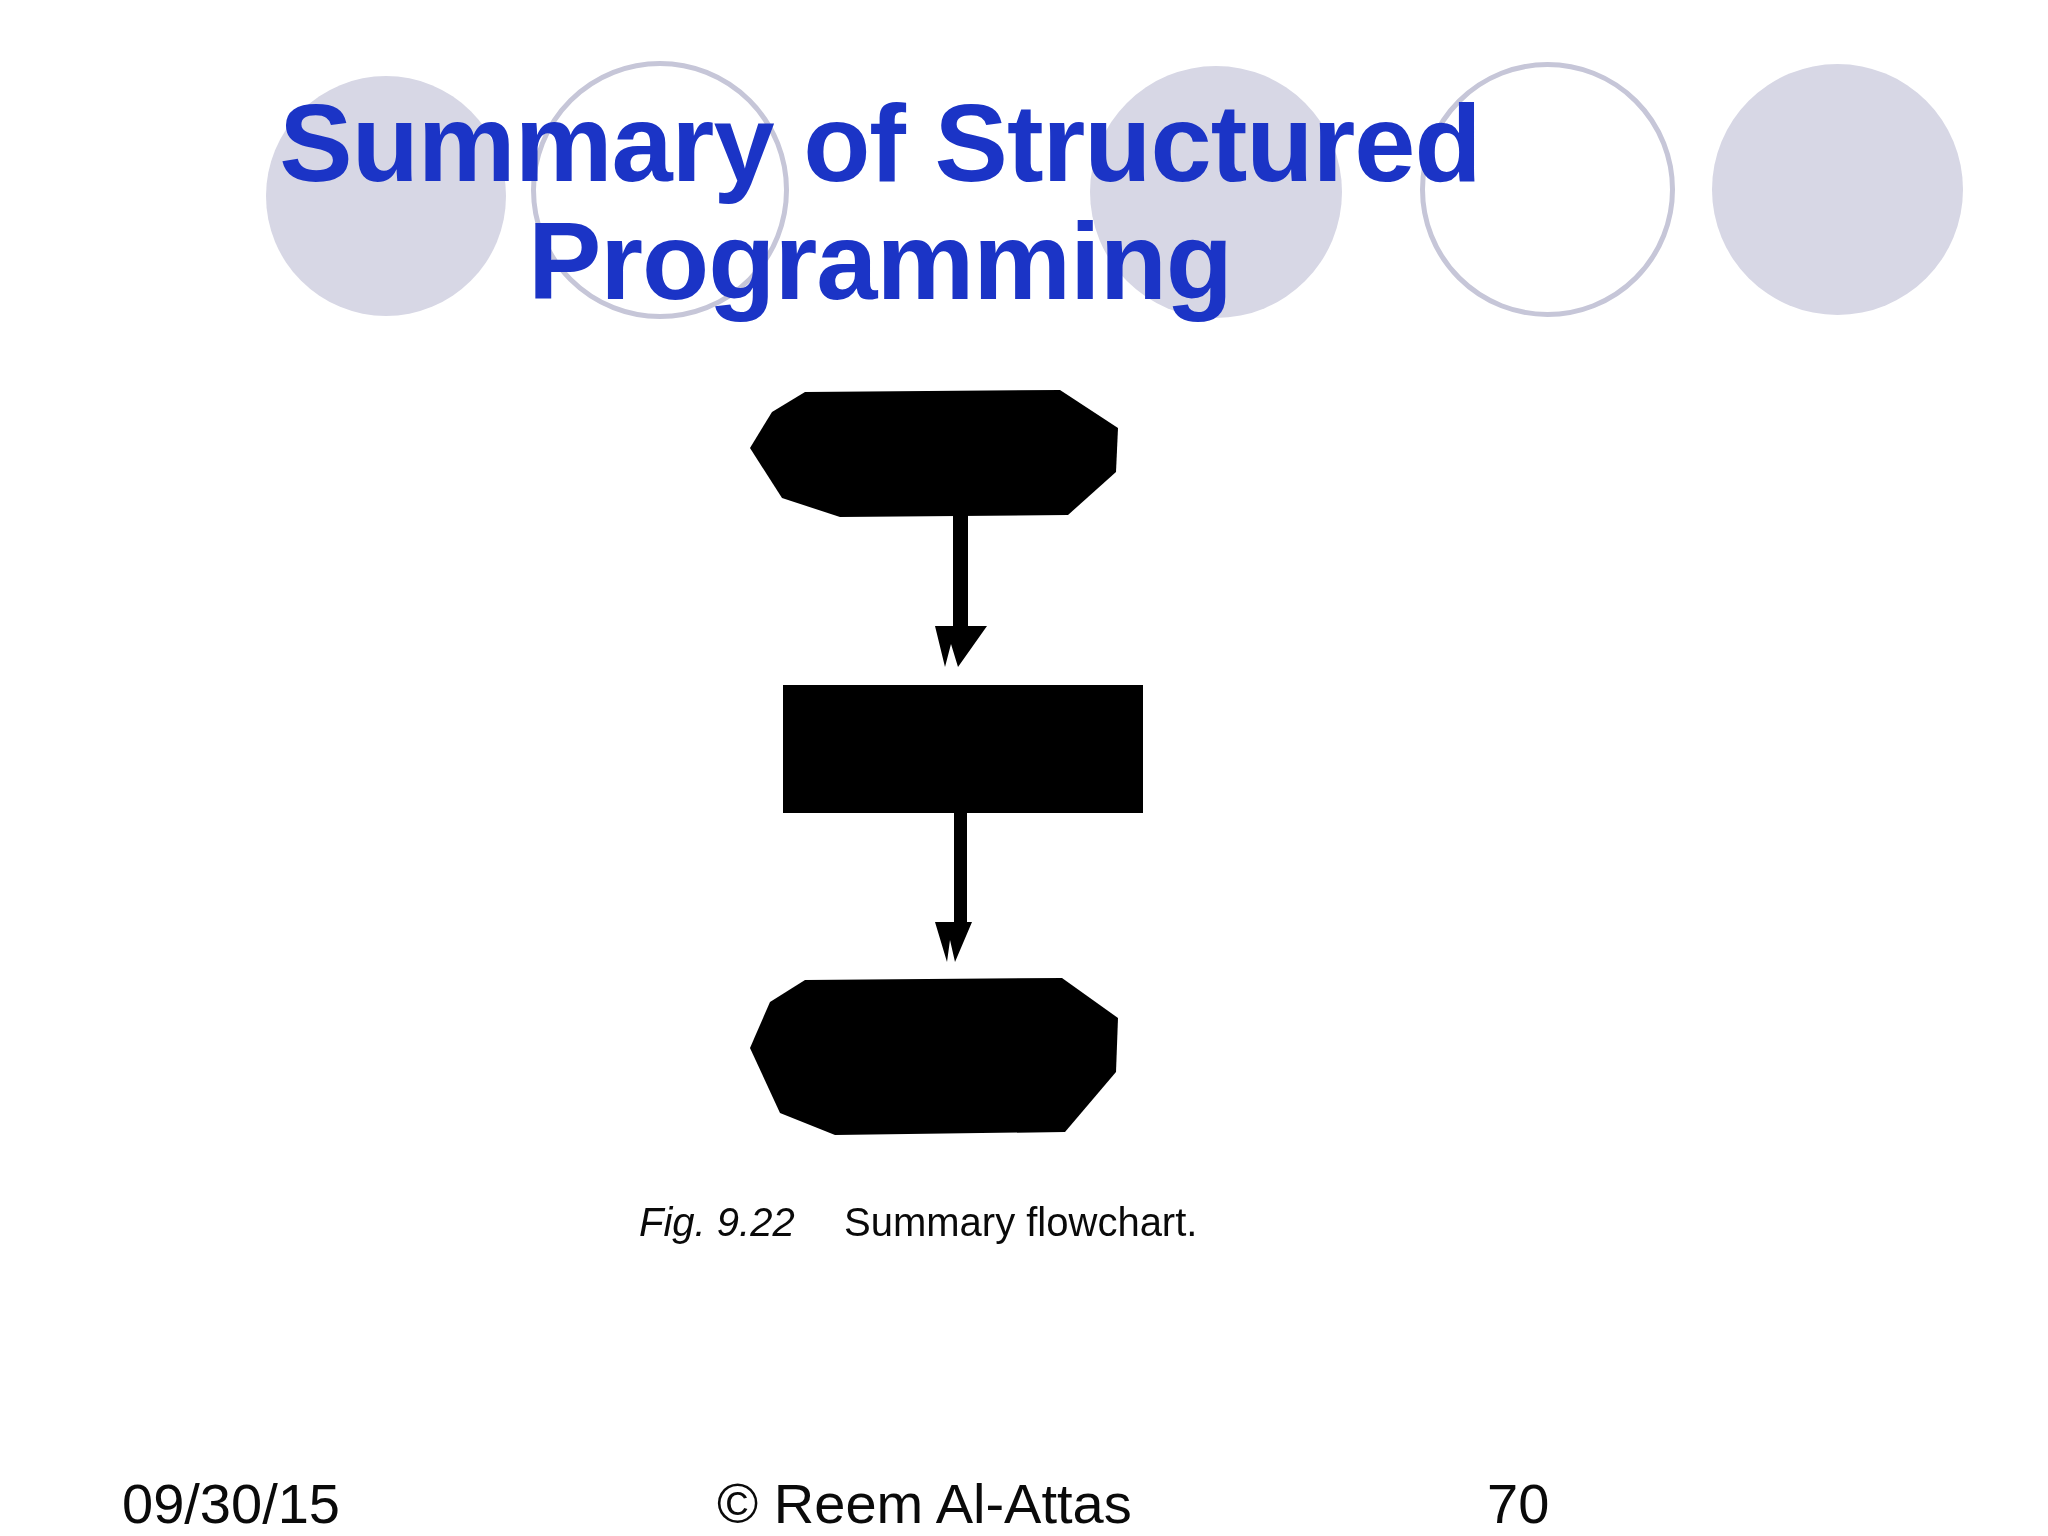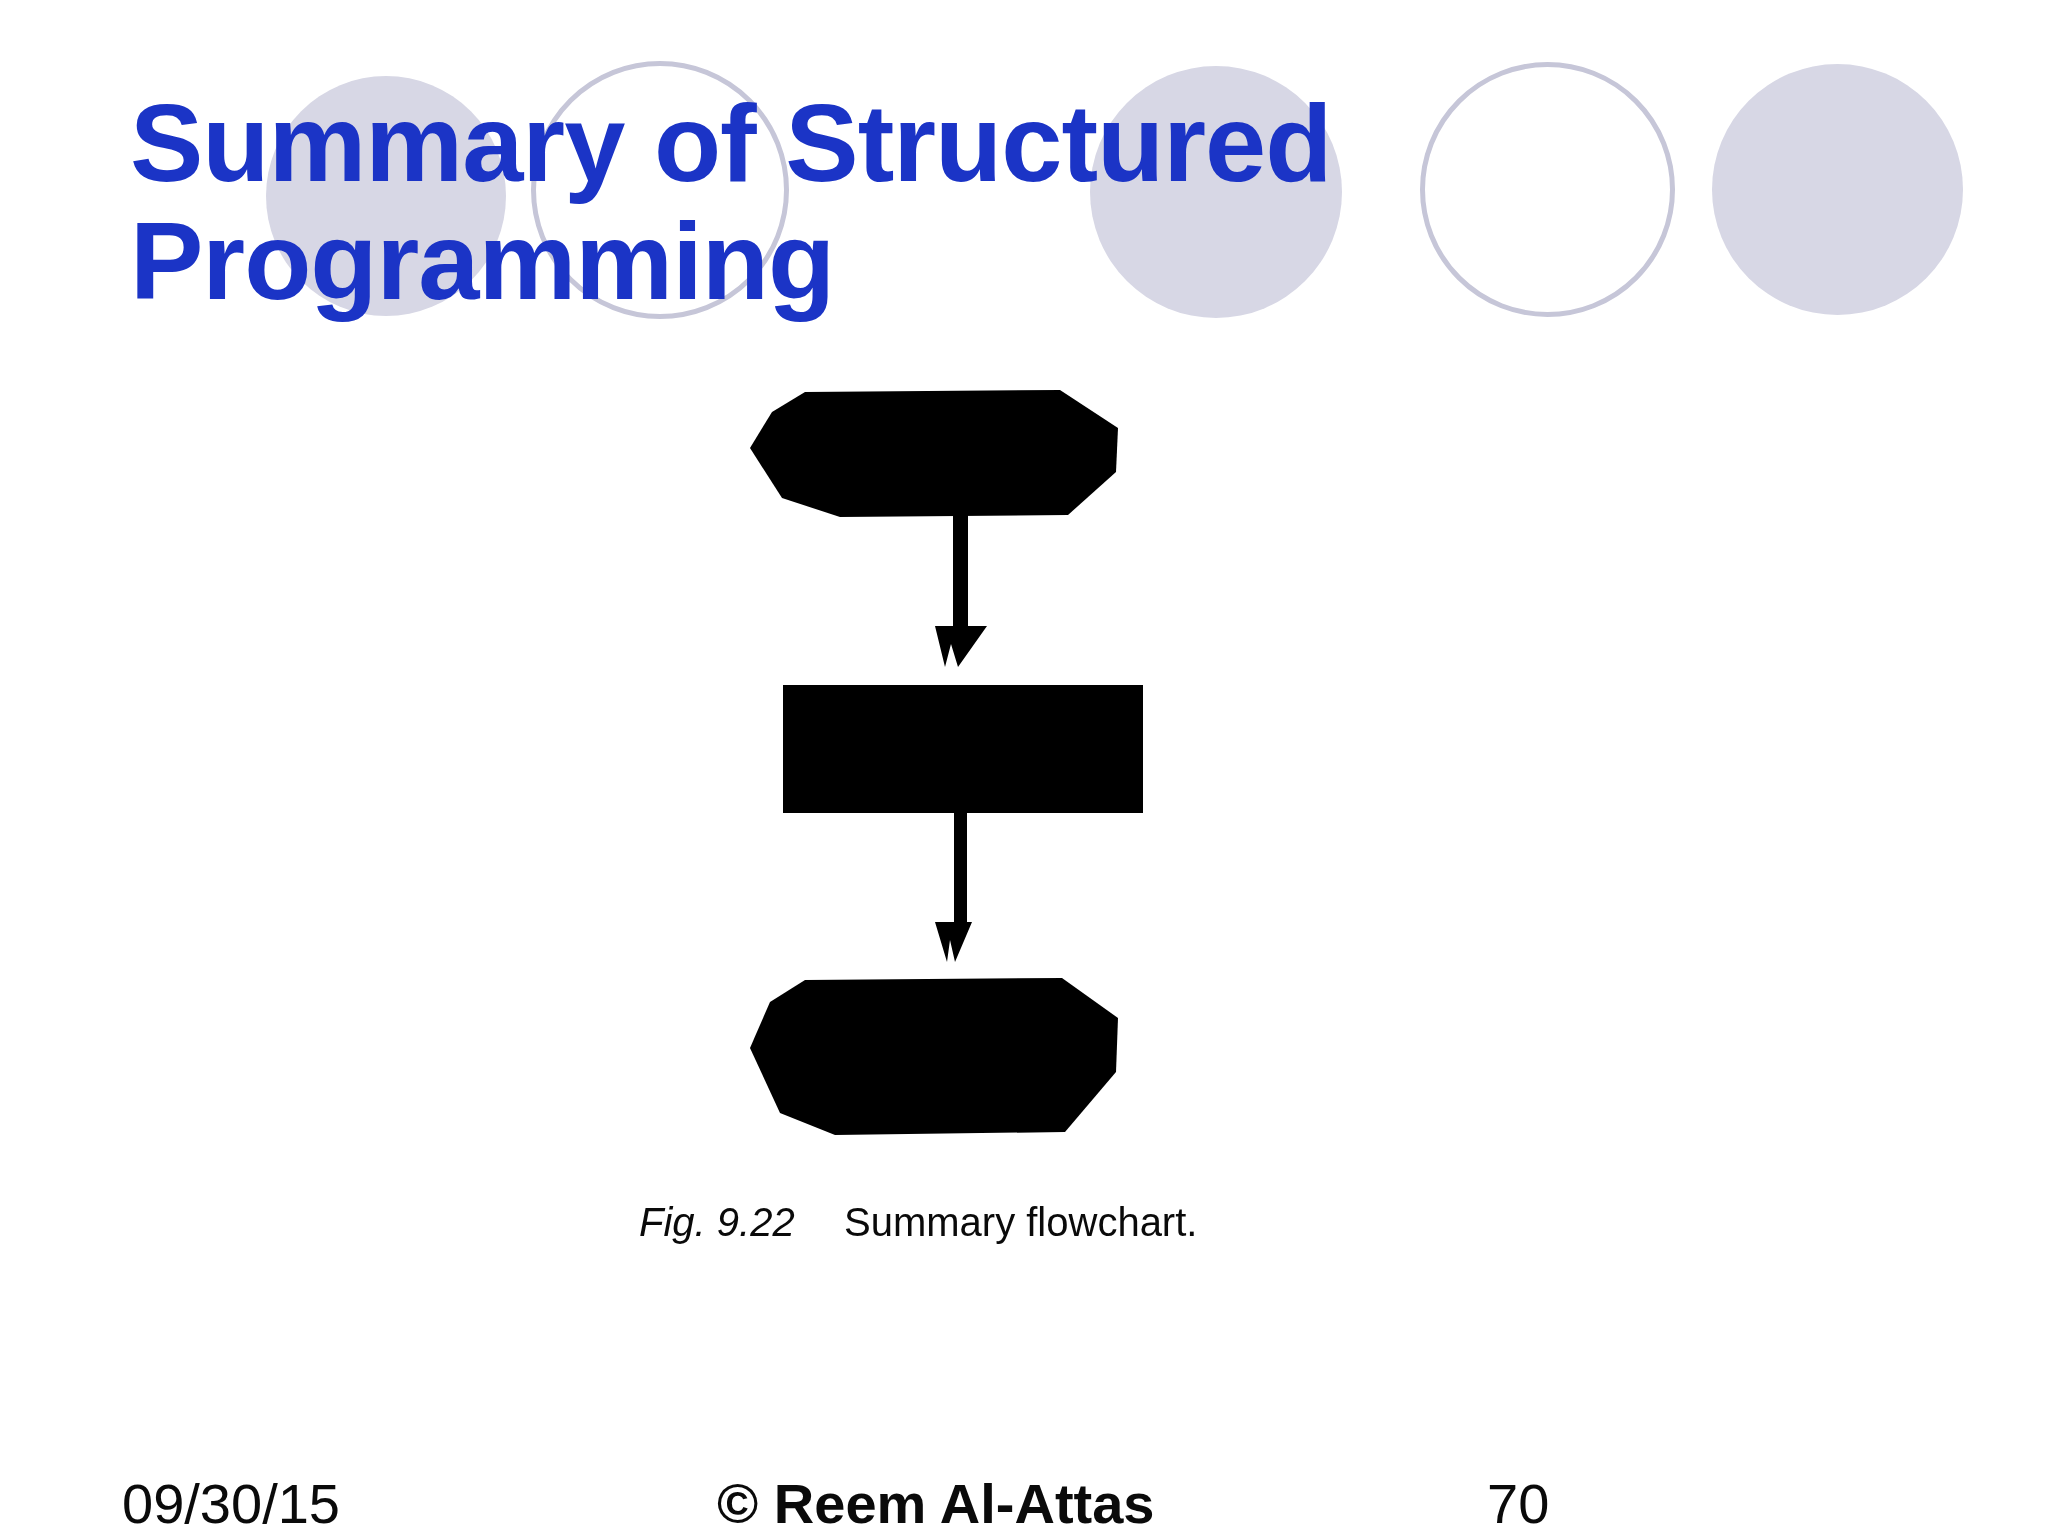--- a/index.html
+++ b/index.html
@@ -40,20 +40,21 @@
   .title {
     position: absolute;
     left: 130px;
     top: 84px;
     width: 1500px;
     font-size: 110px;
     font-weight: bold;
     line-height: 118px;
     color: var(--title-color);
     letter-spacing: -1px;
+    text-align: center;
   }
   .title .line { display: block; white-space: nowrap; }
 
   
   .flowchart-wrap {
     position: absolute;
     left: 750px;
     top: 380px;
     width: 450px;
     height: 780px;
@@ -76,21 +77,21 @@
   
   .footer-item {
     position: absolute;
     top: 1472px;
     font-size: 56px;
     line-height: 64px;
     color: var(--body-color);
     white-space: nowrap;
   }
   .footer-date { left: 122px; }
-  .footer-copyright { left: 717px; font-weight: bold; }
+  .footer-copyright { left: 717px; }
   .footer-page { left: 1487px; }
 </style>
 </head>
 <body>
 
 <div class="slide">
 
   <div class="circle filled c1"></div>
   <div class="circle outlined c2"></div>
   <div class="circle filled c3"></div>

